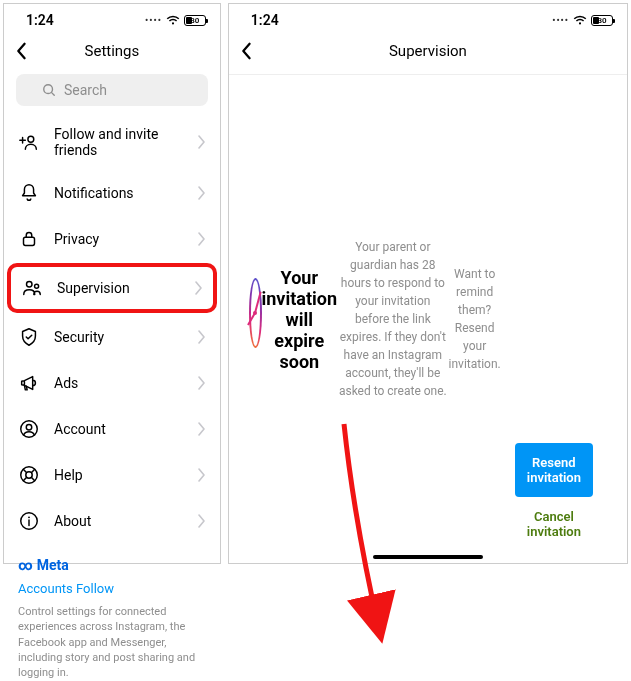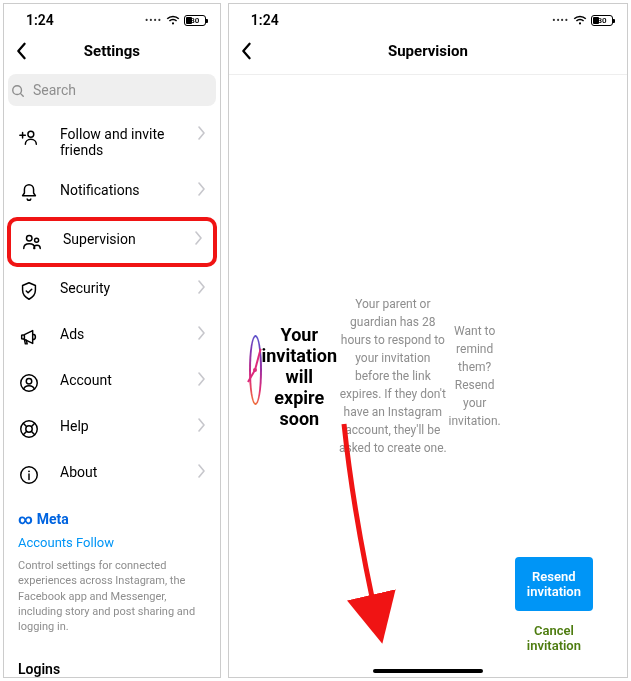--- a/index.html
+++ b/index.html
@@ -1,31 +1,31 @@
 <!DOCTYPE html>
 <html><head>
 <meta charset="utf-8">
 <style>
 *{margin:0;padding:0;box-sizing:border-box;font-family:-apple-system,BlinkMacSystemFont,"Segoe UI",Roboto,Helvetica,Arial,sans-serif;-webkit-font-smoothing:antialiased}
 body{background:#fff;width:631px;height:681px;display:flex;gap:7px;padding:3px}
-.phone{flex:1;border:1px solid #ccc;background:#fff;display:flex;flex-direction:column;position:relative;height:675px}
+.phone{flex:1;border:1px solid #ccc;background:#fff;display:flex;flex-direction:column;position:relative;height:561px}
 .status-bar{display:flex;justify-content:space-between;align-items:center;padding:8px 14px 4px 22px;font-size:14px;font-weight:600}
 .status-right{display:flex;align-items:center;gap:4px}
 .signal-dots{letter-spacing:1px;color:#333;font-size:9px}
 .battery{display:inline-flex;gap:1px}
 .battery-body{width:22px;height:11px;border:1px solid #000;border-radius:3px;position:relative;display:flex;align-items:center;justify-content:center}
 .battery-body::after{content:"";position:absolute;right:-3px;top:3px;width:2px;height:4px;background:#000;border-radius:0 1px 1px 0}
 .battery-fill{position:absolute;left:1px;top:1px;bottom:1px;width:30%;background:#000;border-radius:1px}
 .battery-num{font-size:8px;font-weight:600;position:relative;z-index:1}
 .header{display:flex;align-items:center;justify-content:center;position:relative;padding:10px 12px 14px}
 .back{position:absolute;left:10px;top:10px;cursor:pointer}
-.title{font-size:15px;font-weight:700}
-.search-box{margin:0 4px 8px;background:#efefef;border-radius:8px;display:flex;align-items:flex-end;padding:8px 3px;gap:8px;color:#8e8e8e;font-size:14px}
+.title{font-size:15px;font-weight:400}
+.search-box{margin:0 12px 8px;background:#efefef;border-radius:8px;display:flex;align-items:center;padding:8px 26px;gap:8px;color:#8e8e8e;font-size:14px}
 .list{display:flex;flex-direction:column}
-.item{display:flex;align-items:flex-start;padding:12px 14px;cursor:pointer;gap:20px}
+.item{display:flex;align-items:center;padding:12px 14px;cursor:pointer;gap:14px}
 .item .lbl{flex:1;font-size:14px}
 .chev{color:#c7c7cc}
 .highlight{border:4px solid #f01414;border-radius:10px;margin:1px 3px;padding:10px 10px}
 .meta-section{padding:12px 14px;color:#8e8e8e;font-size:11px;line-height:1.4}
 .meta-logo{font-size:14px;font-weight:700;color:#0064e0;margin-bottom:4px}
 .meta-logo::before{content:"\221E";margin-right:4px;font-weight:800}
 .ac-link{color:#0095f6;font-size:13px;margin-bottom:6px;display:block}
 .logins-h{font-size:14px;font-weight:600;padding:14px 14px 10px}
 .home-ind{width:110px;height:4px;background:#000;border-radius:3px;margin:6px auto 4px}
 
@@ -88,20 +88,30 @@
     </div>
     <div class="item">
       <svg width="22" height="22" viewBox="0 0 24 24">
           <path d="M12 3a5 5 0 00-5 5v4l-2 3h14l-2-3V8a5 5 0 00-5-5zM10 18a2 2 0 004 0" stroke="#000" stroke-width="1.6" fill="none" stroke-linejoin="round"></path>
         </svg>
       <span class="lbl">Notifications</span>
       <svg class="chev" width="8" height="14" viewBox="0 0 8 14">
           <path d="M1 1l5 6-5 6" stroke="#c7c7cc" stroke-width="1.6" fill="none" stroke-linecap="round" stroke-linejoin="round"></path>
         </svg>
     </div>
+    <div class="item">
+      <svg width="22" height="22" viewBox="0 0 24 24">
+          <rect x="6" y="10" width="12" height="9" rx="2" stroke="#000" stroke-width="1.6" fill="none"></rect>
+          <path d="M9 10V8a3 3 0 016 0v2" stroke="#000" stroke-width="1.6" fill="none"></path>
+        </svg>
+      <span class="lbl">Privacy</span>
+      <svg class="chev" width="8" height="14" viewBox="0 0 8 14">
+          <path d="M1 1l5 6-5 6" stroke="#c7c7cc" stroke-width="1.6" fill="none" stroke-linecap="round" stroke-linejoin="round"></path>
+        </svg>
+    </div>
     <div class="item highlight">
       <svg width="22" height="22" viewBox="0 0 24 24">
           <circle cx="9" cy="8" r="3" stroke="#000" stroke-width="1.6" fill="none"></circle>
           <circle cx="17" cy="10" r="2.2" stroke="#000" stroke-width="1.6" fill="none"></circle>
           <path d="M3 19c0-3 2.5-5 6-5s6 2 6 5M14 19c0-2 1.5-3.5 3.5-3.5S21 17 21 19" stroke="#000" stroke-width="1.6" fill="none" stroke-linecap="round"></path>
         </svg>
       <span class="lbl">Supervision</span>
       <svg class="chev" width="8" height="14" viewBox="0 0 8 14">
           <path d="M1 1l5 6-5 6" stroke="#c7c7cc" stroke-width="1.6" fill="none" stroke-linecap="round" stroke-linejoin="round"></path>
         </svg>

